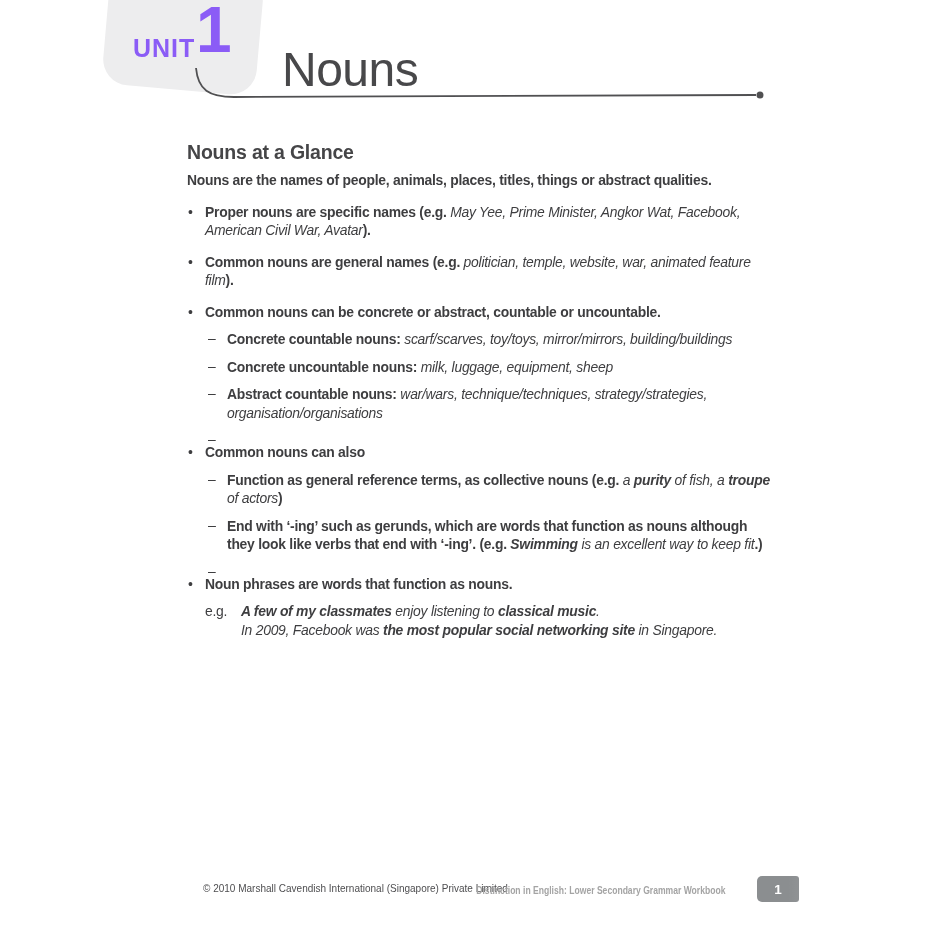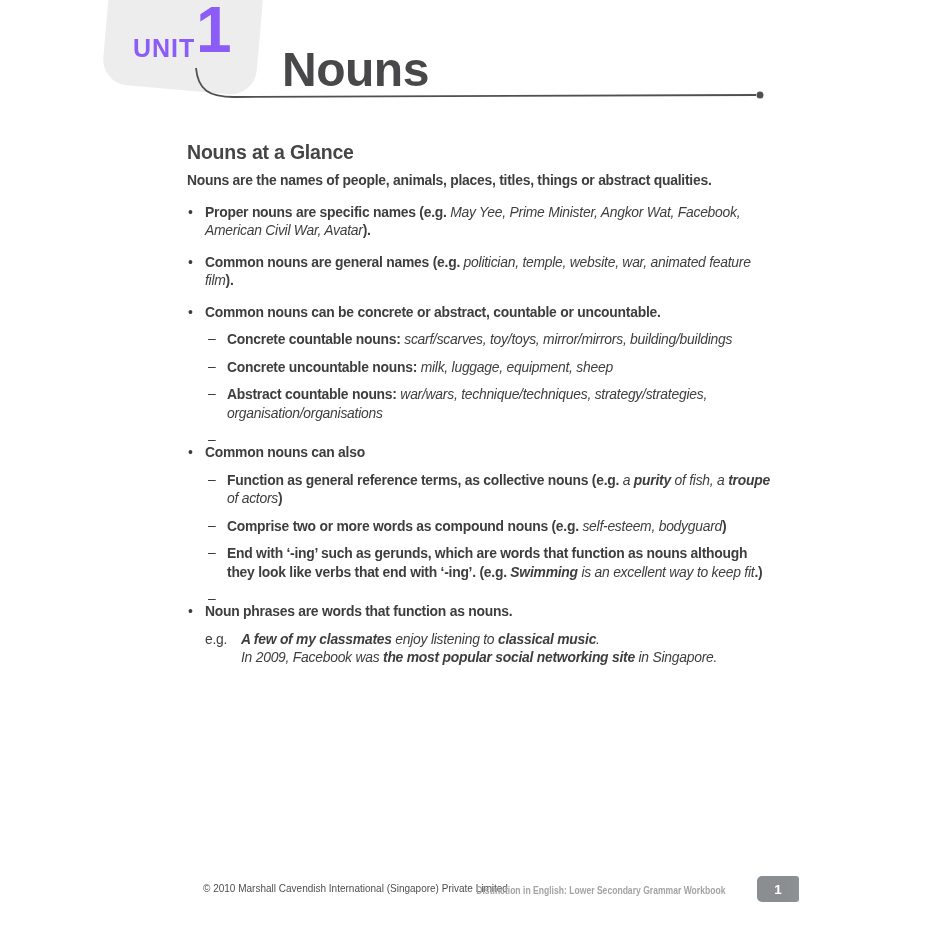--- a/index.html
+++ b/index.html
@@ -8,21 +8,21 @@
     overflow:hidden; font-family:"Liberation Sans", sans-serif; color:#3e3e40;
   }
   
   .unit-tab {
     position:absolute; left:106px; top:-30px; width:154px; height:120px;
     background:#ededee; border-radius:26px; transform:rotate(5deg);
   }
   .unit-text { position:absolute; left:130px; top:0; width:140px; height:90px; color:#8b5cf6; }
   .unit-word { position:absolute; left:3px; top:34px; font-size:25px; font-weight:bold; letter-spacing:1px; }
   .unit-number { position:absolute; left:66px; top:-8px; font-size:64px; font-weight:bold; line-height:1.2; }
-  .page-title { position:absolute; left:282px; top:42px; font-size:48px; font-weight:bold; color:#48484a; letter-spacing:-0.5px; }
+  .page-title { position:absolute; left:282px; top:42px; font-size:48px; font-weight:normal; color:#48484a; letter-spacing:-0.5px; }
   .swoosh { position:absolute; left:0; top:0; }
   
   .content { position:absolute; left:187px; top:141px; width:586px; font-size:13.9px; line-height:18.5px; letter-spacing:-0.25px; }
   .glance-heading { margin:0 0 7px 0; font-size:19.5px; line-height:23px; font-weight:bold; color:#454547; letter-spacing:-0.2px; }
   .block { margin-top:9px; }
   .block.intro { margin-top:0; }
   .block.bullet { position:relative; padding-left:18px; margin-top:13px; }
   .block.dash { position:relative; padding-left:40px; margin-top:9px; }
   .block.section-gap { margin-top:21px; }
   .block.bullet > .marker { position:absolute; left:1px; top:0; font-size:14px; }
@@ -64,21 +64,21 @@
         <div class="block intro"><span class="s-r">Nouns are the names of people, animals, places, titles, things or abstract qualities.</span></div>
         <div class="block bullet"><span class="marker">•</span><span><span class="s-b">Proper nouns</span><span class="s-r"> are specific names (e.g. </span><span class="s-i">May Yee, Prime Minister, Angkor Wat, Facebook, American Civil War, Avatar</span><span class="s-r">).</span></span></div>
         <div class="block bullet"><span class="marker">•</span><span><span class="s-b">Common nouns</span><span class="s-r"> are general names (e.g. </span><span class="s-i">politician, temple, website, war, animated feature film</span><span class="s-r">).</span></span></div>
         <div class="block bullet"><span class="marker">•</span><span><span class="s-r">Common nouns can be concrete or abstract, countable or uncountable.</span></span></div>
         <div class="block dash"><span class="marker">–</span><span><span class="s-b">Concrete countable nouns</span><span class="s-r">: </span><span class="s-i">scarf/scarves, toy/toys, mirror/mirrors, building/buildings</span></span></div>
         <div class="block dash"><span class="marker">–</span><span><span class="s-b">Concrete uncountable nouns</span><span class="s-r">: </span><span class="s-i">milk, luggage, equipment, sheep</span></span></div>
         <div class="block dash"><span class="marker">–</span><span><span class="s-b">Abstract countable nouns</span><span class="s-r">: </span><span class="s-i">war/wars, technique/techniques, strategy/strategies, organisation/organisations</span></span></div>
         <div class="block dash"><span class="marker">–</span></div>
         <div class="block bullet section-gap"><span class="marker">•</span><span><span class="s-r">Common nouns can also</span></span></div>
         <div class="block dash"><span class="marker">–</span><span><span class="s-r">Function as general reference terms, as collective nouns (e.g. </span><span class="s-i">a </span><span class="s-bi">purity</span><span class="s-i"> of fish, a </span><span class="s-bi">troupe</span><span class="s-i"> of actors</span><span class="s-r">)</span></span></div>
-        <div class="block dash"><span class="marker">–</span><span><span class="s-r">Comprise two or more words as compound nouns (e.g. </span><span class="s-i">self-esteem, bodyguard</span><span class="s-r">)</span></span></div>
+        <div class="block dash"><span class="marker">–</span></div>
         <div class="block dash"><span class="marker">–</span><span><span class="s-r">End with ‘-ing’ such as gerunds, which are words that function as nouns although they look like verbs that end with ‘-ing’. (e.g. </span><span class="s-bi">Swimming</span><span class="s-i"> is an excellent way to keep fit</span><span class="s-r">.)</span></span></div>
         <div class="block dash"><span class="marker">–</span></div>
         <div class="block bullet section-gap"><span class="marker">•</span><span><span class="s-b">Noun phrases</span><span class="s-r"> are words that function as nouns.</span></span></div>
         <div class="block eg">
           <span class="eg-label">e.g.</span>
           <span class="eg-lines">
             <div><span class="s-bi">A few of my classmates</span><span class="s-i"> enjoy listening to </span><span class="s-bi">classical music</span><span class="s-i">.</span></div>
             <div><span class="s-i">In 2009, Facebook was </span><span class="s-bi">the most popular social networking site</span><span class="s-i"> in Singapore.</span></div>
           </span>
         </div>

